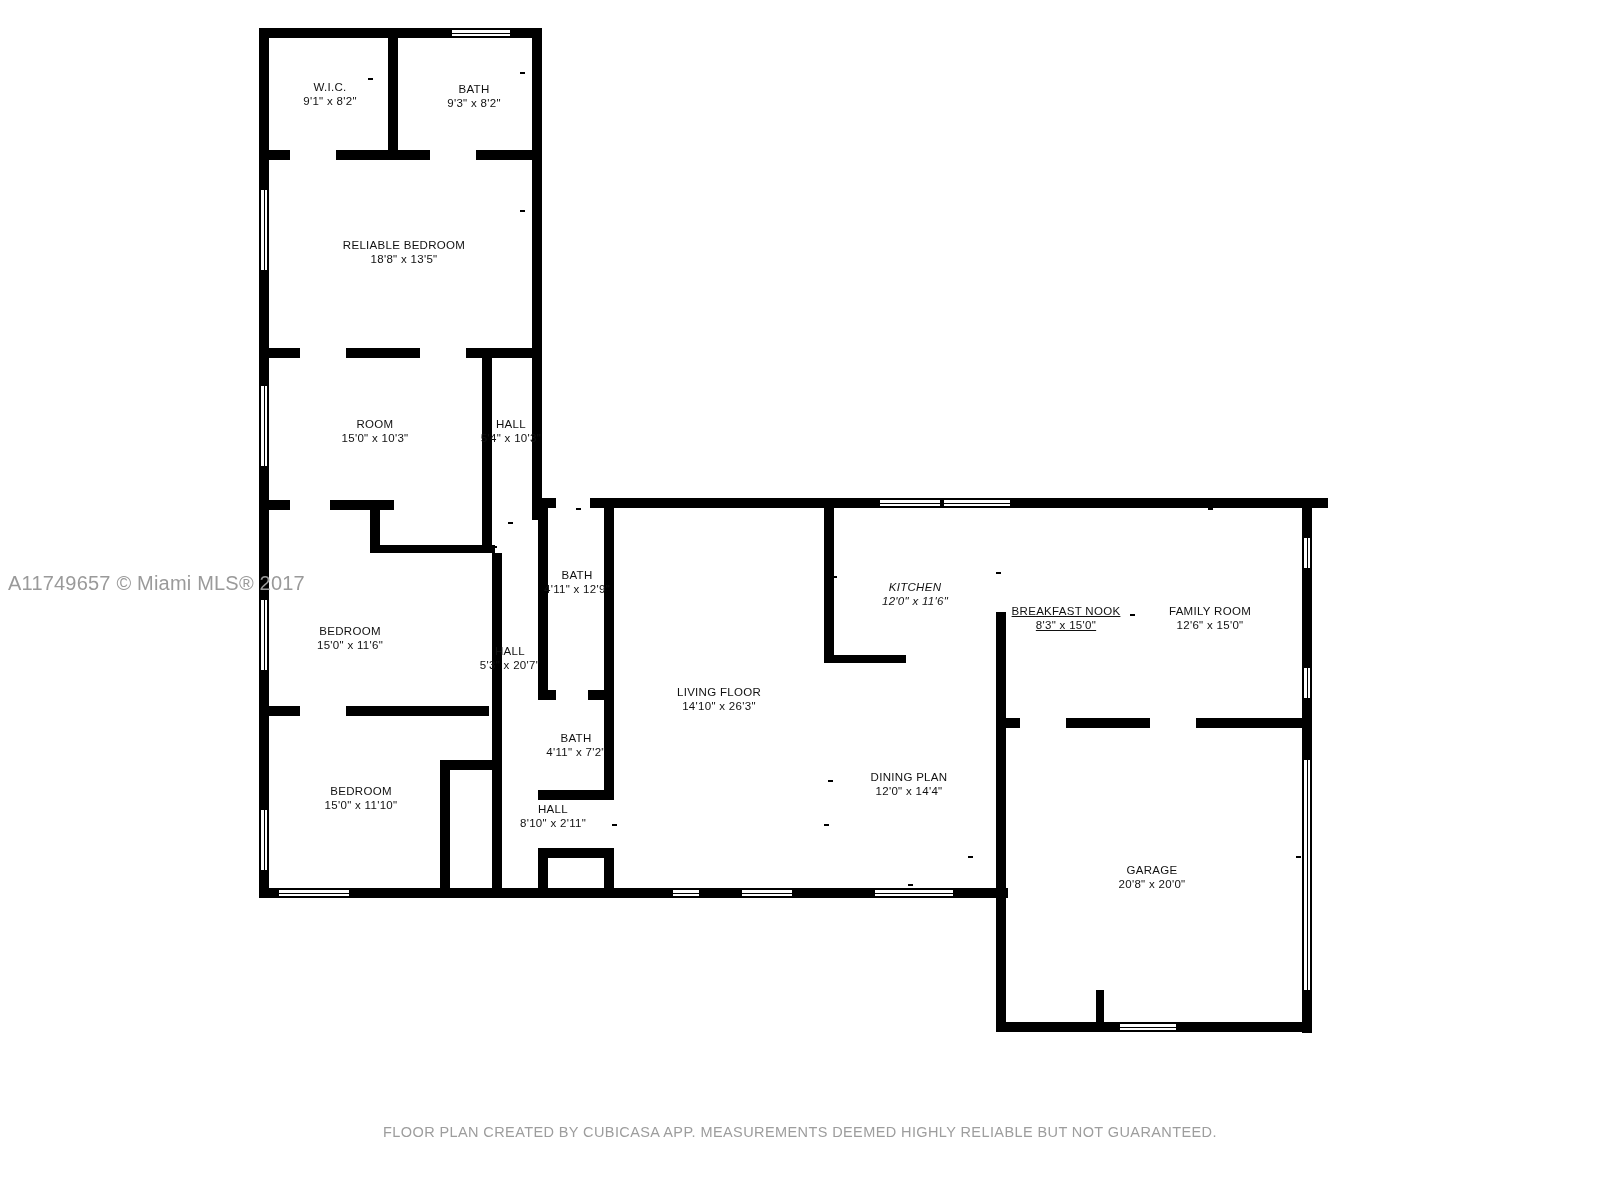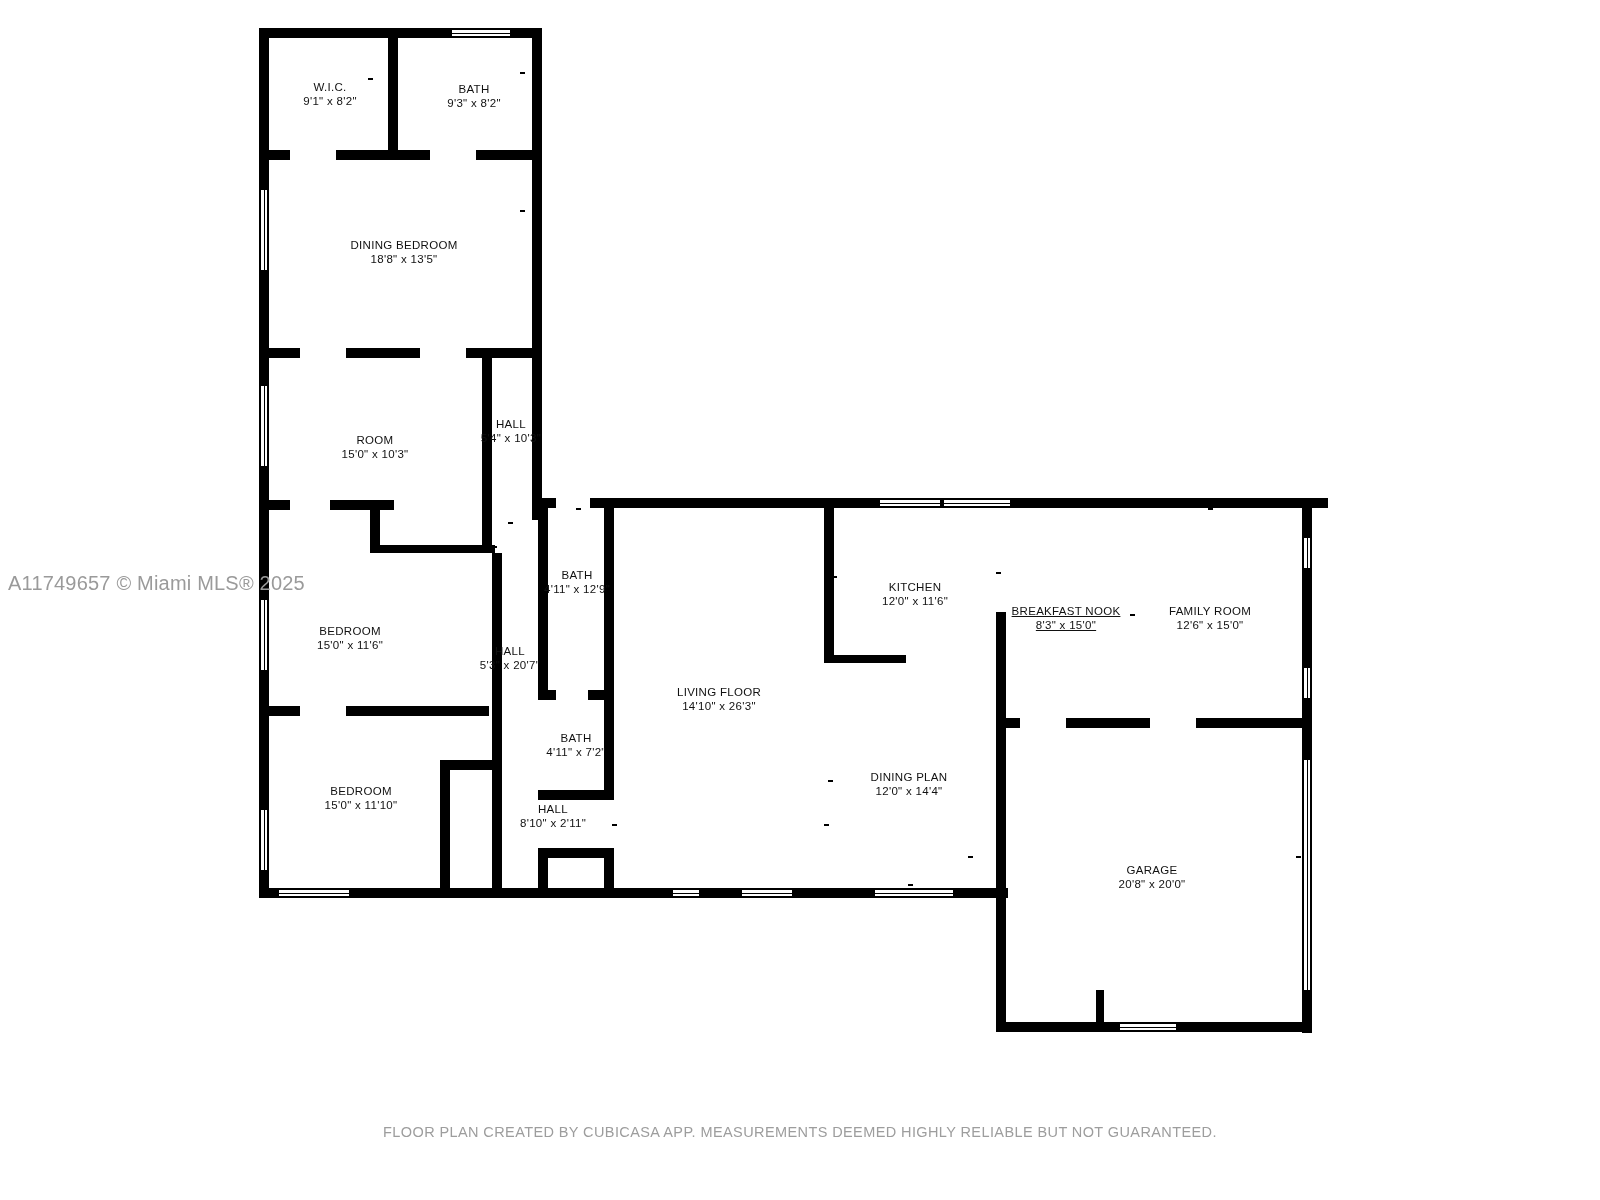--- a/index.html
+++ b/index.html
@@ -236,24 +236,24 @@
   <div id="labels-layer">
       <div class="room-label" style="left: 330px; top: 94px; color: rgb(17, 17, 17);">
         <span class="name">W.I.C.</span>
         <span class="dim">9'1" x 8'2"</span>
       </div>
       <div class="room-label" style="left: 474px; top: 96px; color: rgb(17, 17, 17);">
         <span class="name">BATH</span>
         <span class="dim">9'3" x 8'2"</span>
       </div>
       <div class="room-label" style="left: 404px; top: 252px; color: rgb(17, 17, 17);">
-        <span class="name">DINING BEDROOM</span>
+        <span class="name">RELIABLE BEDROOM</span>
         <span class="dim">18'8" x 13'5"</span>
       </div>
-      <div class="room-label" style="left: 375px; top: 447px; color: rgb(17, 17, 17);">
+      <div class="room-label" style="left: 375px; top: 431px; color: rgb(17, 17, 17);">
         <span class="name">ROOM</span>
         <span class="dim">15'0" x 10'3"</span>
       </div>
       <div class="room-label" style="left: 511px; top: 431px; color: rgb(17, 17, 17);">
         <span class="name">HALL</span>
         <span class="dim">5'4" x 10'3"</span>
       </div>
       <div class="room-label" style="left: 350px; top: 638px; color: rgb(17, 17, 17);">
         <span class="name">BEDROOM</span>
         <span class="dim">15'0" x 11'6"</span>
@@ -279,33 +279,33 @@
         <span class="dim">8'10" x 2'11"</span>
       </div>
       <div class="room-label" style="left: 719px; top: 699px; color: rgb(17, 17, 17);">
         <span class="name">LIVING FLOOR</span>
         <span class="dim">14'10" x 26'3"</span>
       </div>
       <div class="room-label" style="left: 909px; top: 784px; color: rgb(17, 17, 17);">
         <span class="name">DINING PLAN</span>
         <span class="dim">12'0" x 14'4"</span>
       </div>
-      <div class="room-label" style="left: 915px; top: 594px; color: rgb(17, 17, 17);">
+      <div class="room-label" style="left: 915px; top: 594px; color: rgb(17, 17, 17); font-style: italic;">
         <span class="name">KITCHEN</span>
         <span class="dim">12'0" x 11'6"</span>
       </div>
       <div class="room-label" style="left: 1066px; top: 618px; color: rgb(17, 17, 17); text-decoration: underline;">
         <span class="name">BREAKFAST NOOK</span>
         <span class="dim">8'3" x 15'0"</span>
       </div>
       <div class="room-label" style="left: 1210px; top: 618px; color: rgb(17, 17, 17);">
         <span class="name">FAMILY ROOM</span>
         <span class="dim">12'6" x 15'0"</span>
       </div>
       <div class="room-label" style="left: 1152px; top: 877px; color: rgb(17, 17, 17);">
         <span class="name">GARAGE</span>
         <span class="dim">20'8" x 20'0"</span>
       </div>
     </div>
 </div>
 
-<div id="watermark">A11749657 © Miami MLS® 2025</div>
+<div id="watermark">A11749657 © Miami MLS® 2017</div>
 <div id="footer-note">FLOOR PLAN CREATED BY CUBICASA APP. MEASUREMENTS DEEMED HIGHLY RELIABLE BUT NOT GUARANTEED.</div>
 
 </body></html>

